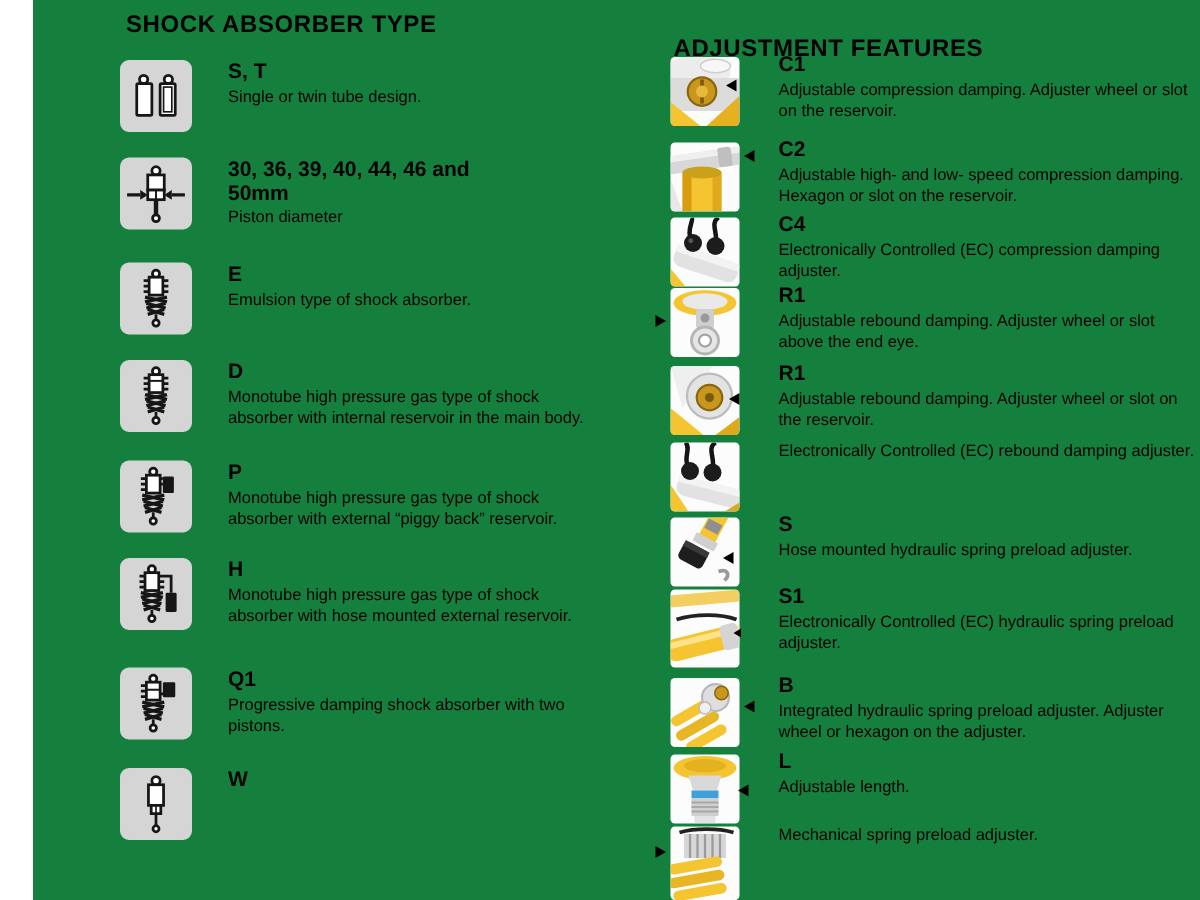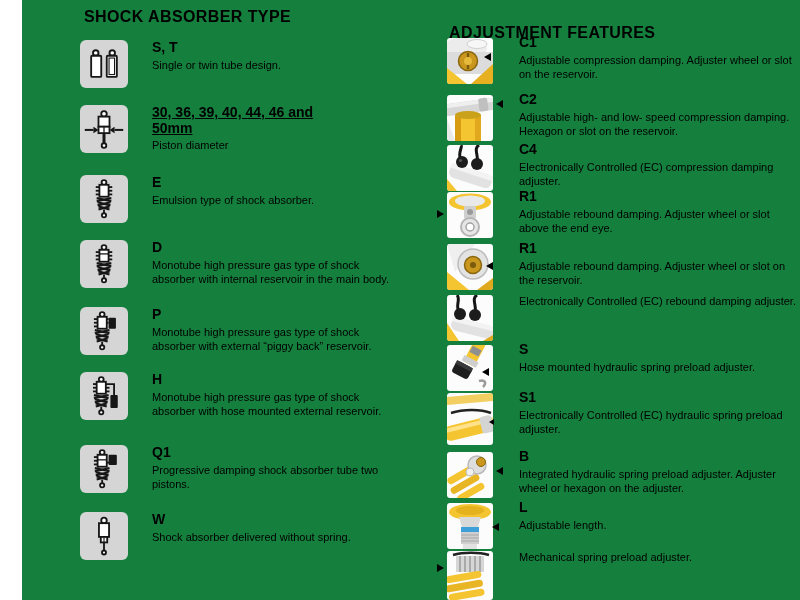--- a/index.html
+++ b/index.html
@@ -11,21 +11,21 @@
   .col-title{position:absolute;font-size:16px;font-weight:bold;letter-spacing:.4px;white-space:nowrap;}
   #left-col .col-title{left:4px;top:0;}
   #right-col .col-title{left:2px;top:16px;}
   .litem,.ritem{position:absolute;left:0;width:100%;}
   .icon-box{position:absolute;left:0;top:0;width:48px;height:48px;background:#d5d5d5;border-radius:6px;
     display:flex;align-items:center;justify-content:center;}
   .photo{position:absolute;left:0;top:0;width:46px;height:46px;border-radius:3px;overflow:hidden;background:#fcfcfc;}
   .litem .item-text{position:absolute;left:72px;top:0;width:278px;}
   .ritem .item-text{position:absolute;left:72px;top:-3px;width:292px;}
   .item-code{font-size:14px;font-weight:bold;line-height:1.12;}
-  .code-wrap{max-width:178px;text-decoration:underline;}
+  .code-wrap{max-width:178px;}
   .item-desc{font-size:11px;line-height:1.28;margin-top:2px;white-space:pre-line;}
   .tri-left{position:absolute;width:0;height:0;border-top:4px solid transparent;
     border-bottom:4px solid transparent;border-right:7px solid #000;}
   .tri-right{position:absolute;width:0;height:0;border-top:4px solid transparent;
     border-bottom:4px solid transparent;border-left:7px solid #000;}
   .tri-small{border-top-width:3px;border-bottom-width:3px;border-right-width:5px;}
 </style>
 </head>
 <body>
 
@@ -236,41 +236,40 @@
               <line x1="29" y1="27.5" x2="15" y2="31"></line>
             <line x1="16" y1="32" x2="28" y2="35.5"></line>
               <line x1="28" y1="32" x2="16" y2="35.5"></line>
           </g>
           <line x1="22" y1="35.5" x2="22" y2="39.5" stroke="#161616" stroke-width="2"></line>
           <circle cx="22" cy="41.8" r="2.3" fill="#fff" stroke="#161616" stroke-width="2"></circle>
         </svg>
       </div>
       <div class="item-text">
         <div class="item-code">Q1</div>
-        <div class="item-desc">Progressive damping shock absorber tube two
+        <div class="item-desc">Progressive damping shock absorber with two
 pistons.</div>
       </div>
     </div>
 
     <div class="litem" style="top:504px">
       <div class="icon-box">
         <svg width="44" height="44" viewBox="0 0 48 48">
           <g fill="#fff" stroke="#161616" stroke-width="2">
             <circle cx="24" cy="7" r="3"></circle>
             <rect x="18.5" y="10" width="11" height="15"></rect>
             <rect x="20.5" y="25" width="7" height="6"></rect>
           </g>
           <line x1="24" y1="25" x2="24" y2="31" stroke="#161616" stroke-width="1.2"></line>
           <rect x="23" y="31" width="2" height="9" fill="#161616"></rect>
           <circle cx="24" cy="42" r="2.2" fill="#fff" stroke="#161616" stroke-width="2"></circle>
         </svg>
       </div>
       <div class="item-text">
         <div class="item-code">W</div>
-        <div class="item-desc">Shock absorber delivered without spring.</div>
       </div>
     </div>
   </div>
 
   <div class="col" id="right-col">
     <div class="col-title">ADJUSTMENT FEATURES</div>
 
     <div class="ritem" style="top:30px;height:50px">
       <div class="photo">
         <svg width="46" height="46" viewBox="0 0 46 46">

